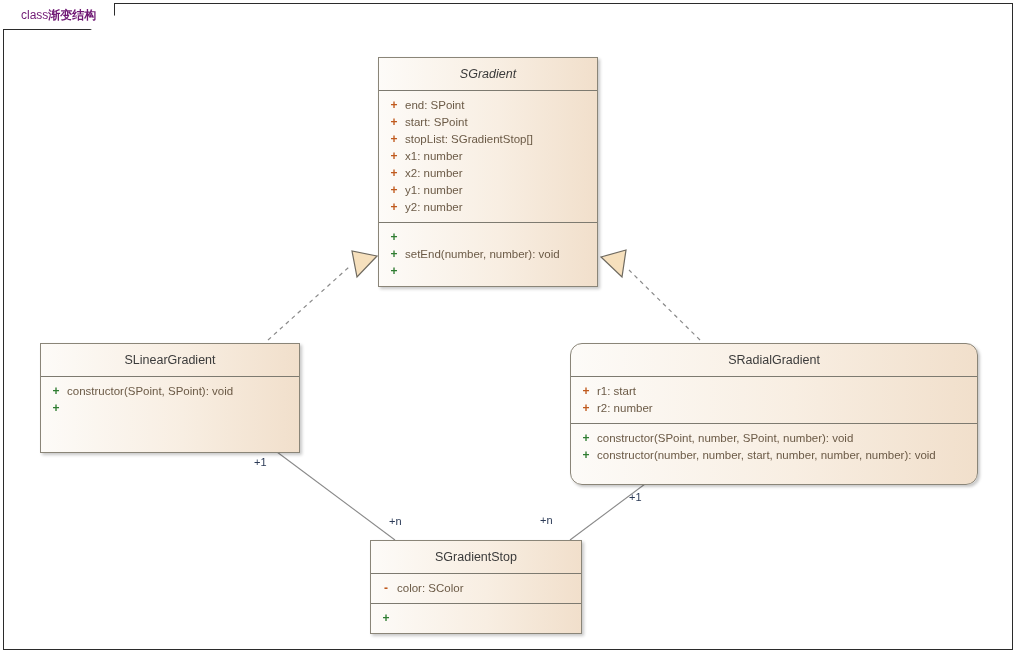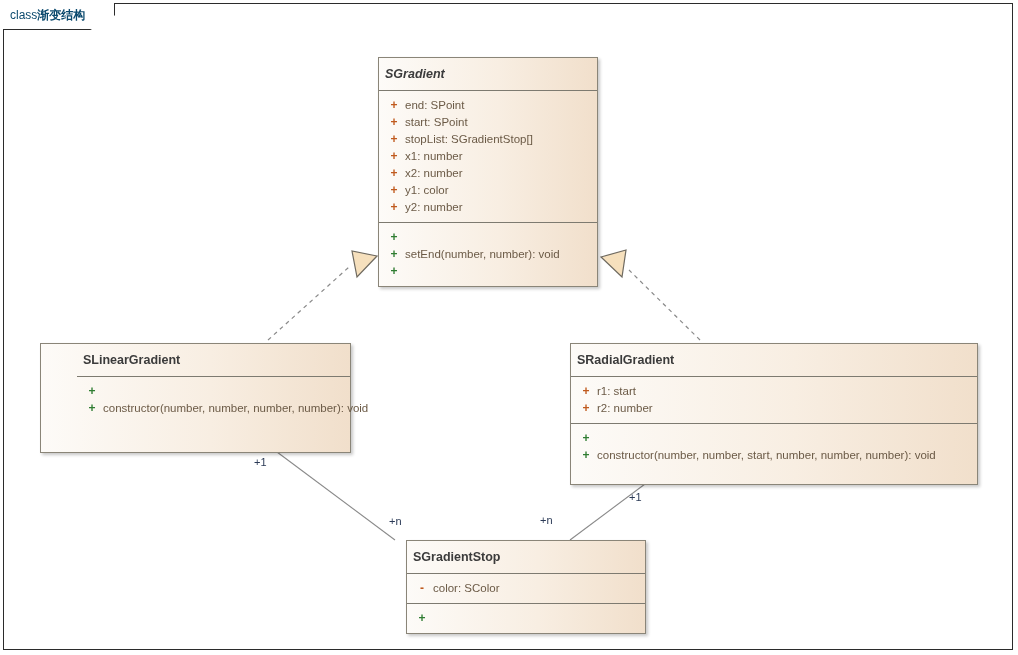--- a/index.html
+++ b/index.html
@@ -40,28 +40,28 @@
     width: 112px;
     box-sizing: border-box;
     background: #ffffff;
     border-right: 1px solid #2b2b2b;
     border-bottom: 1px solid #2b2b2b;
     -webkit-clip-path: polygon(0 0, 100% 0, 100% 45%, 78% 100%, 0 100%);
     clip-path: polygon(0 0, 100% 0, 100% 45%, 78% 100%, 0 100%);
   }
   .frame-tab-label {
     position: absolute;
-    left: 3px;
+    left: 14px;
     top: 3px;
     height: 25px;
     line-height: 25px;
     padding-left: 7px;
     font-size: 12px;
     font-weight: bold;
-    color: #0c4a6e;
+    color: #701a75;
     white-space: nowrap;
   }
   .frame-tab-label .kw {
     font-weight: normal;
   }
 
   
   #links {
     position: absolute;
     left: 0;
@@ -79,22 +79,23 @@
 
   
   .uml-class {
     position: absolute;
     box-sizing: border-box;
     border: 1px solid #8a8578;
     background: linear-gradient(to right, #fdfbf8 0%, #f8eee2 55%, #f1dfcb 100%);
     box-shadow: 2px 2px 3px rgba(0,0,0,0.22);
   }
   .uml-title {
+    text-align: center;
     font-size: 12.5px;
-    font-weight: bold;
+    font-weight: normal;
     color: #3b3b3b;
     padding: 9px 6px 9px 6px;
     border-bottom: 1px solid #7d7a70;
     white-space: nowrap;
     overflow: hidden;
   }
   .uml-title.abstract {
     font-style: italic;
   }
   .uml-section {
@@ -165,78 +166,79 @@
       <div class="uml-row">
         <span class="vis attr">+</span>
         <span class="member-text">x1: number</span>
       </div>
       <div class="uml-row">
         <span class="vis attr">+</span>
         <span class="member-text">x2: number</span>
       </div>
       <div class="uml-row">
         <span class="vis attr">+</span>
-        <span class="member-text">y1: color</span>
+        <span class="member-text">y1: number</span>
       </div>
       <div class="uml-row">
         <span class="vis attr">+</span>
         <span class="member-text">y2: number</span>
       </div>
     </div>
     <div class="uml-section last">
       <div class="uml-row">
         <span class="vis meth">+</span>
       </div>
       <div class="uml-row">
         <span class="vis meth">+</span>
         <span class="member-text">setEnd(number, number): void</span>
       </div>
       <div class="uml-row">
         <span class="vis meth">+</span>
       </div>
     </div>
   </div>
 
-  <div class="uml-class" style="left:40px; top:343px; width:311px; height:110px;padding-left:36px;">
+  <div class="uml-class" style="left:40px; top:343px; width:260px; height:110px;">
     <div class="uml-title">SLinearGradient</div>
     <div class="uml-section last">
       <div class="uml-row">
         <span class="vis meth">+</span>
-      </div>
-      <div class="uml-row">
-        <span class="vis meth">+</span>
-        <span class="member-text">constructor(number, number, number, number): void</span>
-      </div>
-    </div>
-  </div>
-
-  <div class="uml-class" style="left:570px; top:343px; width:408px; height:142px;">
+        <span class="member-text">constructor(SPoint, SPoint): void</span>
+      </div>
+      <div class="uml-row">
+        <span class="vis meth">+</span>
+      </div>
+    </div>
+  </div>
+
+  <div class="uml-class" style="left:570px; top:343px; width:408px; height:142px;border-radius:12px;">
     <div class="uml-title">SRadialGradient</div>
     <div class="uml-section">
       <div class="uml-row">
         <span class="vis attr">+</span>
         <span class="member-text">r1: start</span>
       </div>
       <div class="uml-row">
         <span class="vis attr">+</span>
         <span class="member-text">r2: number</span>
       </div>
     </div>
     <div class="uml-section last">
       <div class="uml-row">
         <span class="vis meth">+</span>
+        <span class="member-text">constructor(SPoint, number, SPoint, number): void</span>
       </div>
       <div class="uml-row">
         <span class="vis meth">+</span>
         <span class="member-text">constructor(number, number, start, number, number, number): void</span>
       </div>
     </div>
   </div>
 
-  <div class="uml-class" style="left:406px; top:540px; width:240px;">
+  <div class="uml-class" style="left:370px; top:540px; width:212px;">
     <div class="uml-title">SGradientStop</div>
     <div class="uml-section">
       <div class="uml-row">
         <span class="vis attr">-</span>
         <span class="member-text">color: SColor</span>
       </div>
     </div>
     <div class="uml-section last">
       <div class="uml-row">
         <span class="vis meth">+</span>

